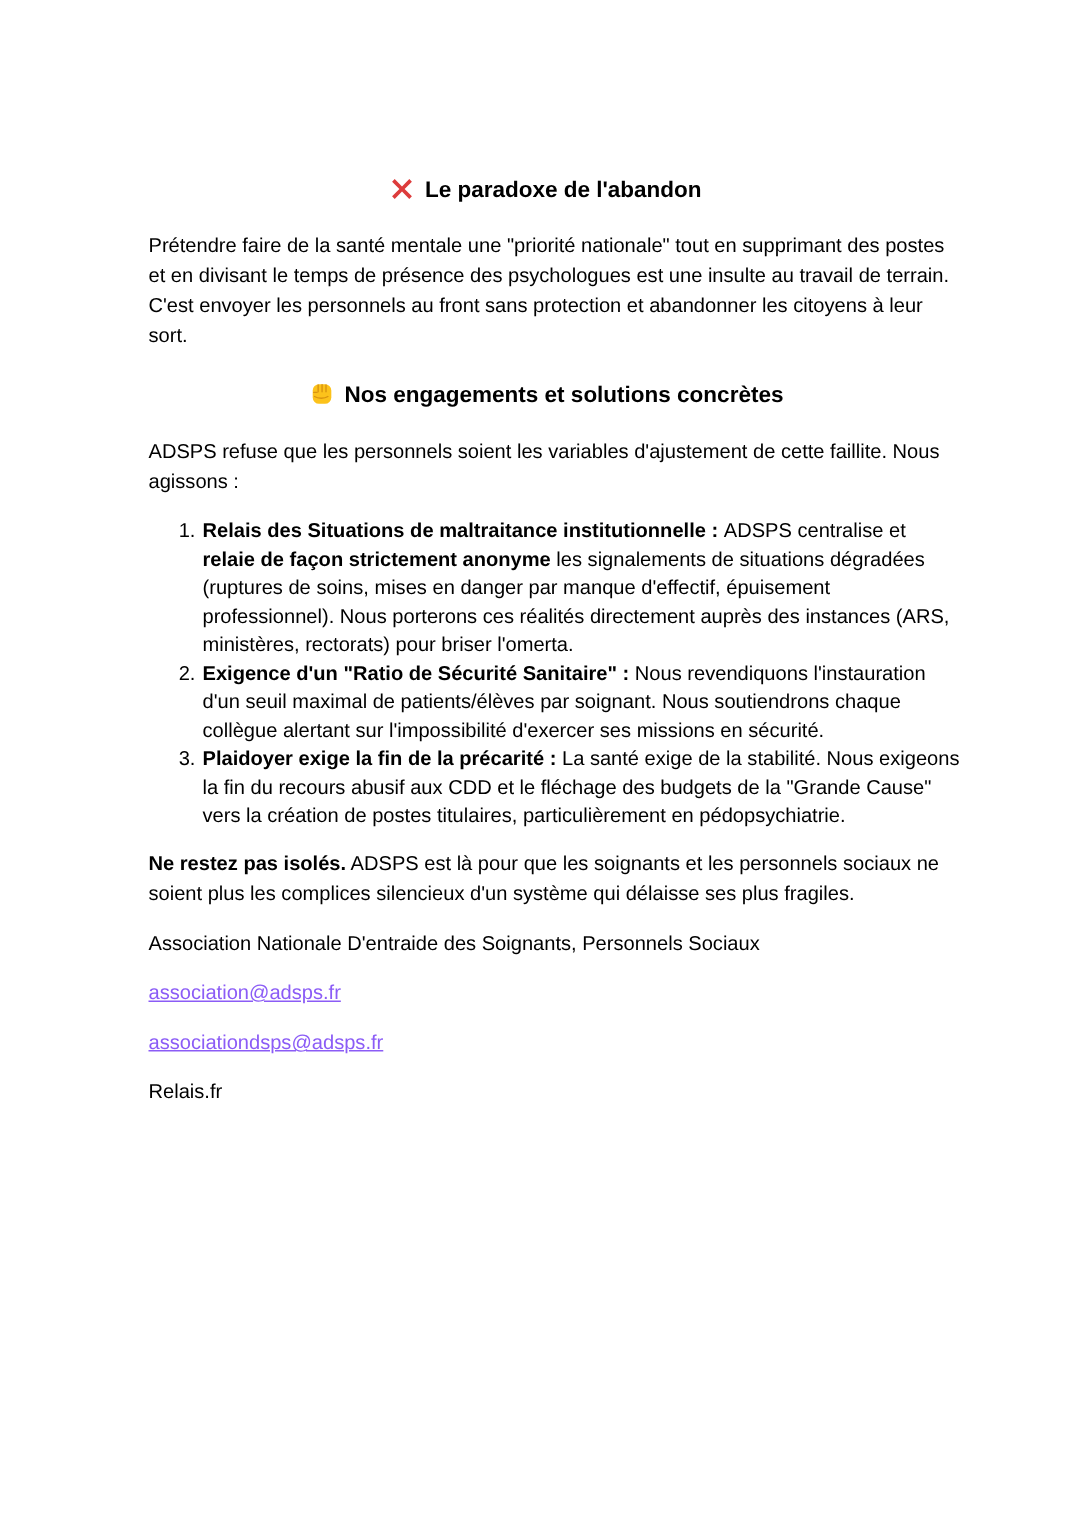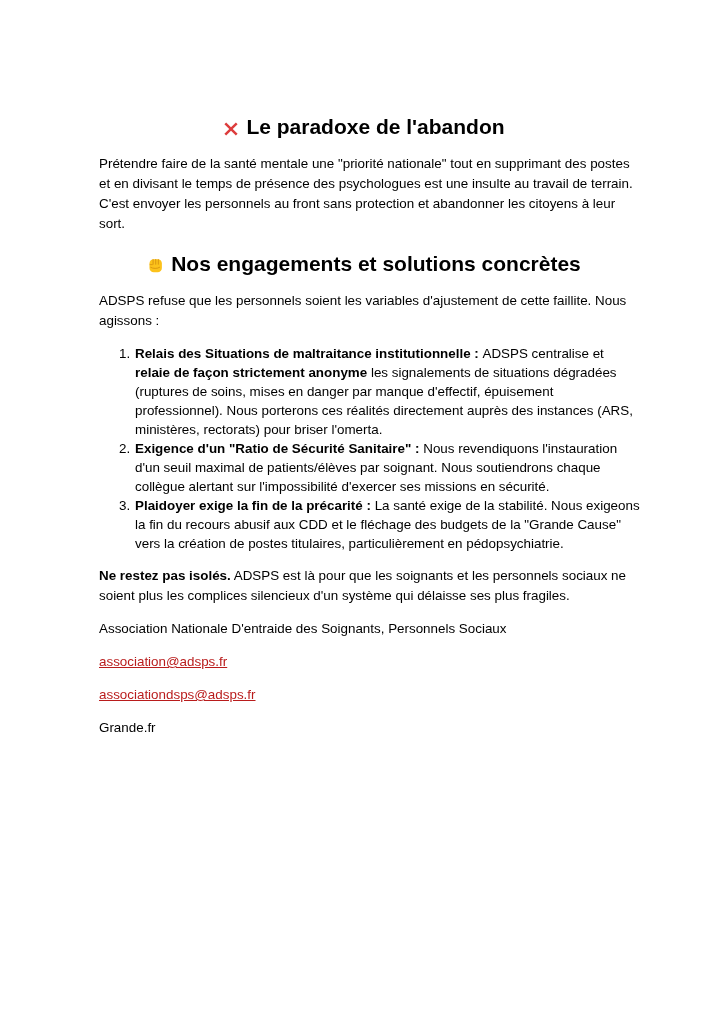--- a/index.html
+++ b/index.html
@@ -12,21 +12,21 @@
     box-sizing: border-box;
     padding: 116px 85px 40px 88px;
     overflow: hidden;
     font-family: "Liberation Sans", "DejaVu Sans", sans-serif;
     font-size: 13.4px;
     line-height: 20px;
     color: #000000;
     -webkit-font-smoothing: antialiased;
   }
   .doc-heading {
-    font-size: 21px;
+    font-size: 15px;
     line-height: 22px;
     font-weight: bold;
     text-align: center;
     margin: 0 0 13px 0;
     color: #000000;
   }
   .doc-heading .emoji {
     display: inline-block;
     vertical-align: -3px;
     margin-right: 7px;
@@ -37,21 +37,21 @@
   ol.commitments {
     margin: 12px 0 13px 0;
     padding: 0 0 0 46px;
   }
   ol.commitments li {
     line-height: 19px;
     padding-left: 1px;
     margin: 0;
   }
   a.email-link {
-    color: #b91c1c;
+    color: #8b5cf6;
     text-decoration: underline;
     cursor: pointer;
   }
   .spacer-head { height: 6px; }
 </style>
 </head>
 <body>
 
 <div class="page">
 
@@ -83,15 +83,15 @@
   </ol>
 
   <p><span class="b">Ne restez pas isolés.</span><span> ADSPS est là pour que les soignants et les personnels sociaux ne soient plus les complices silencieux d'un système qui délaisse ses plus fragiles.</span></p>
 
   <p>Association Nationale D'entraide des Soignants, Personnels Sociaux</p>
 
   <p><a class="email-link" href="#">association@adsps.fr</a></p>
 
   <p><a class="email-link" href="#">associationdsps@adsps.fr</a></p>
 
-  <p>Grande.fr</p>
+  <p>Relais.fr</p>
 
 </div>
 
 </body></html>

